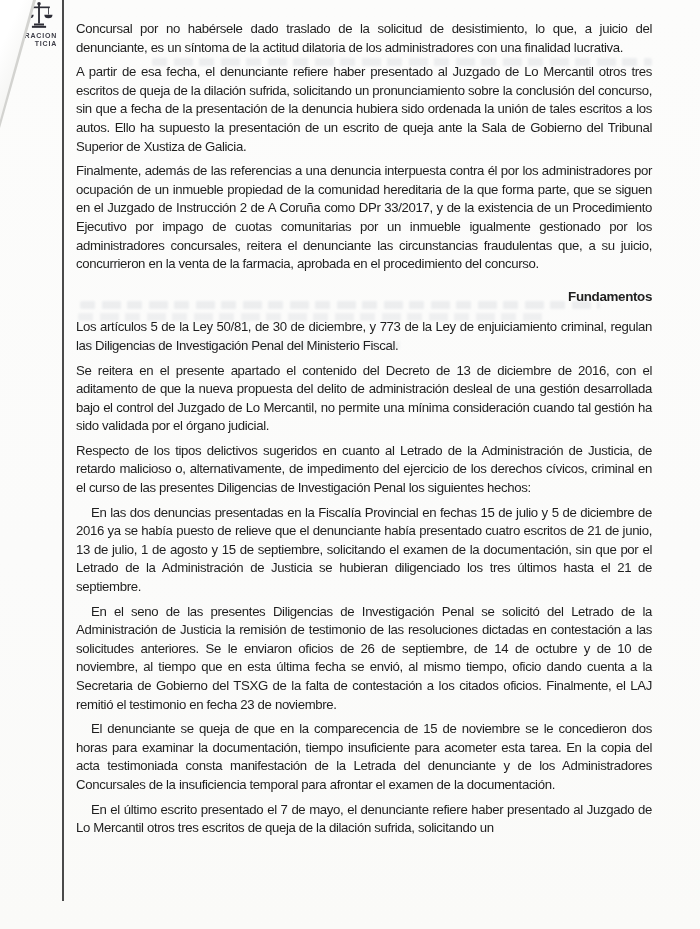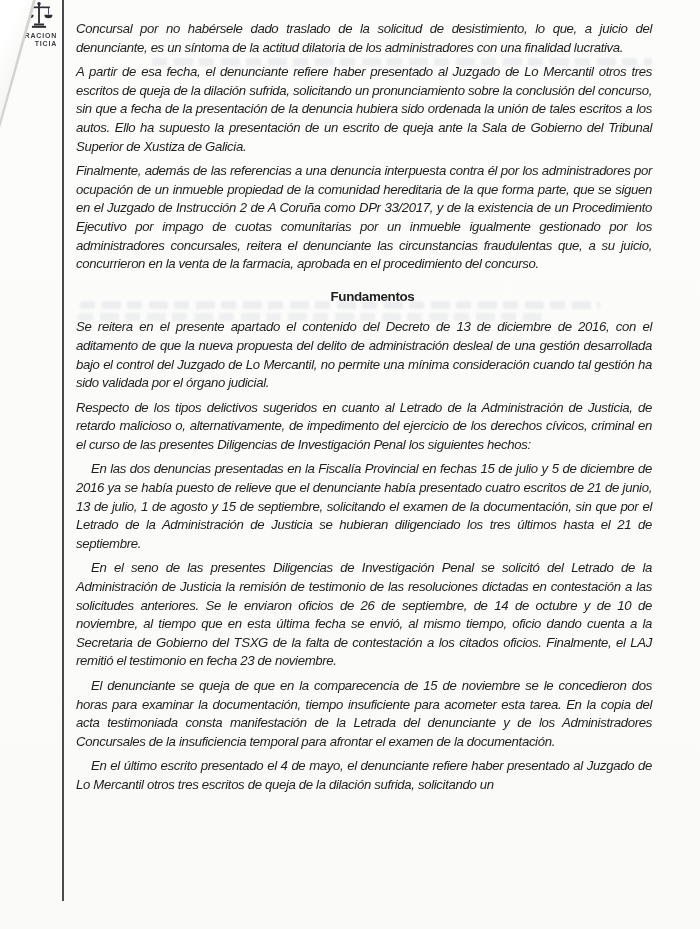--- a/index.html
+++ b/index.html
@@ -95,30 +95,29 @@
     top: 20px;
     width: 576px;
     color: #1f1f1f;
     font-size: 13.2px;
     line-height: 18.6px;
     letter-spacing: -0.35px;
     text-align: justify;
   }
   .content p {
     margin: 0 0 6px 0;
-    font-style: italic;
   }
   .content p.indent {
     text-indent: 15px;
   }
   .content .heading {
     font-weight: bold;
     font-size: 13.4px;
     margin: 14px 0 12px 17px;
-    text-align: center;
+    text-align: right;
   }
 </style>
 </head>
 <body>
 
 <div class="page">
 
   <div class="stamp">
     <svg viewBox="0 0 36 36" aria-hidden="true">
       <g fill="#2d2d36">
@@ -149,21 +148,22 @@
   <div class="bleed b3"></div>
   <div class="bleed b4"></div>
 
   <div class="content">
     <p>Concursal por no habérsele dado traslado de la solicitud de desistimiento, lo que, a juicio del denunciante, es un síntoma de la actitud dilatoria de los administradores con una finalidad lucrativa.</p>
     <p>A partir de esa fecha, el denunciante refiere haber presentado al Juzgado de Lo Mercantil otros tres escritos de queja de la dilación sufrida, solicitando un pronunciamiento sobre la conclusión del concurso, sin que a fecha de la presentación de la denuncia hubiera sido ordenada la unión de tales escritos a los autos. Ello ha supuesto la presentación de un escrito de queja ante la Sala de Gobierno del Tribunal Superior de Xustiza de Galicia.</p>
     <p>Finalmente, además de las referencias a una denuncia interpuesta contra él por los administradores por ocupación de un inmueble propiedad de la comunidad hereditaria de la que forma parte, que se siguen en el Juzgado de Instrucción 2 de A Coruña como DPr 33/2017, y de la existencia de un Procedimiento Ejecutivo por impago de cuotas comunitarias por un inmueble igualmente gestionado por los administradores concursales, reitera el denunciante las circunstancias fraudulentas que, a su juicio, concurrieron en la venta de la farmacia, aprobada en el procedimiento del concurso.</p>
 
     <div class="heading">Fundamentos</div>
 
+    <p>Los artículos 5 de la Ley 50/81, de 30 de diciembre, y 773 de la Ley de enjuiciamiento criminal, regulan las Diligencias de Investigación Penal del Ministerio Fiscal.</p>
     <p>Se reitera en el presente apartado el contenido del Decreto de 13 de diciembre de 2016, con el aditamento de que la nueva propuesta del delito de administración desleal de una gestión desarrollada bajo el control del Juzgado de Lo Mercantil, no permite una mínima consideración cuando tal gestión ha sido validada por el órgano judicial.</p>
     <p>Respecto de los tipos delictivos sugeridos en cuanto al Letrado de la Administración de Justicia, de retardo malicioso o, alternativamente, de impedimento del ejercicio de los derechos cívicos, criminal en el curso de las presentes Diligencias de Investigación Penal los siguientes hechos:</p>
     <p class="indent">En las dos denuncias presentadas en la Fiscalía Provincial en fechas 15 de julio y 5 de diciembre de 2016 ya se había puesto de relieve que el denunciante había presentado cuatro escritos de 21 de junio, 13 de julio, 1 de agosto y 15 de septiembre, solicitando el examen de la documentación, sin que por el Letrado de la Administración de Justicia se hubieran diligenciado los tres últimos hasta el 21 de septiembre.</p>
     <p class="indent">En el seno de las presentes Diligencias de Investigación Penal se solicitó del Letrado de la Administración de Justicia la remisión de testimonio de las resoluciones dictadas en contestación a las solicitudes anteriores. Se le enviaron oficios de 26 de septiembre, de 14 de octubre y de 10 de noviembre, al tiempo que en esta última fecha se envió, al mismo tiempo, oficio dando cuenta a la Secretaria de Gobierno del TSXG de la falta de contestación a los citados oficios. Finalmente, el LAJ remitió el testimonio en fecha 23 de noviembre.</p>
     <p class="indent">El denunciante se queja de que en la comparecencia de 15 de noviembre se le concedieron dos horas para examinar la documentación, tiempo insuficiente para acometer esta tarea. En la copia del acta testimoniada consta manifestación de la Letrada del denunciante y de los Administradores Concursales de la insuficiencia temporal para afrontar el examen de la documentación.</p>
-    <p class="indent">En el último escrito presentado el 4 de mayo, el denunciante refiere haber presentado al Juzgado de Lo Mercantil otros tres escritos de queja de la dilación sufrida, solicitando un</p>
+    <p class="indent">En el último escrito presentado el 7 de mayo, el denunciante refiere haber presentado al Juzgado de Lo Mercantil otros tres escritos de queja de la dilación sufrida, solicitando un</p>
   </div>
 
 </div>
 
 </body></html>

